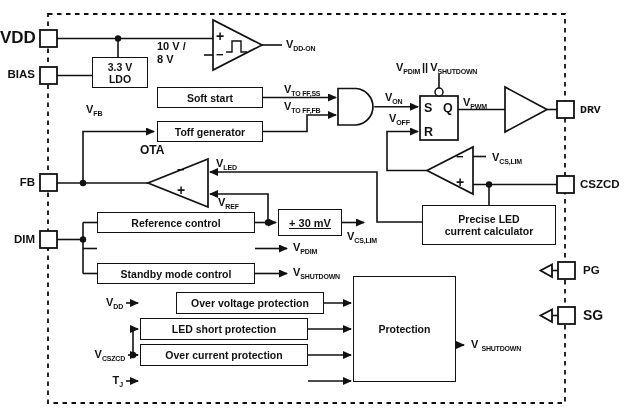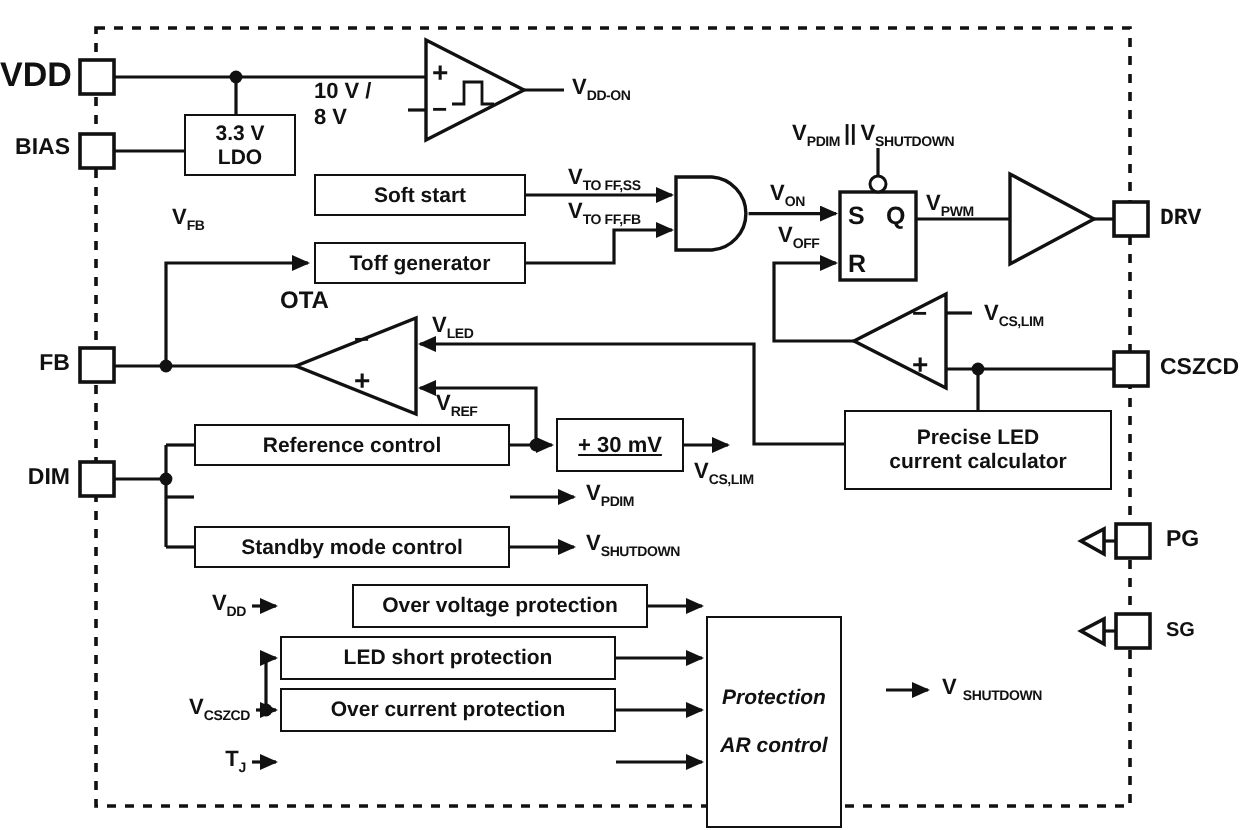--- a/index.html
+++ b/index.html
@@ -139,33 +139,32 @@
   </div>
   <div class="box" style="left:140px;top:292px;width:148px;height:22px;margin-left:36px;">
     <span>Over voltage protection</span>
   </div>
   <div class="box" style="left:140px;top:318px;width:168px;height:22px;">
     <span>LED short protection</span>
   </div>
   <div class="box" style="left:140px;top:344px;width:168px;height:22px;">
     <span>Over current protection</span>
   </div>
-  <div class="box" style="left:353px;top:308px;width:68px;height:106px;line-height:24px;font-style:italic;">
+  <div class="box" style="left:353px;top:276px;width:103px;height:106px;line-height:24px;">
     <span>Protection</span>
-    <span>AR control</span>
   </div>
 
   <div class="lbl right" style="left:0px;top:31px;width:35px;font-size:17px;">VDD</div>
   <div class="lbl right" style="left:0px;top:68px;width:35px;font-size:11.5px;">BIAS</div>
   <div class="lbl right" style="left:0px;top:176px;width:35px;font-size:11.5px;">FB</div>
   <div class="lbl right" style="left:0px;top:233px;width:35px;font-size:11.5px;">DIM</div>
   <div class="lbl" style="left:580px;top:103px;font-size:11.5px;font-family:Liberation Mono, monospace;">DRV</div>
   <div class="lbl" style="left:580px;top:178px;font-size:11.5px;">CSZCD</div>
   <div class="lbl" style="left:583px;top:264px;font-size:11.5px;">PG</div>
-  <div class="lbl" style="left:583px;top:309px;font-size:10px;">SG</div>
+  <div class="lbl" style="left:583px;top:309px;font-size:14px;">SG</div>
 
   <div class="lbl center" style="left:157px;top:40px;width:50px;">
     <div>10 V /</div>
     <div>8 V</div>
   </div>
 
   <div class="lbl" style="left:286px;top:38px;"><span>V</span><sub>DD-ON</sub></div>
   <div class="lbl" style="left:284px;top:83px;"><span>V</span><sub>TO FF,SS</sub></div>
   <div class="lbl" style="left:284px;top:100px;"><span>V</span><sub>TO FF,FB</sub></div>
   <div class="lbl" style="left:86px;top:103px;"><span>V</span><sub>FB</sub></div>

